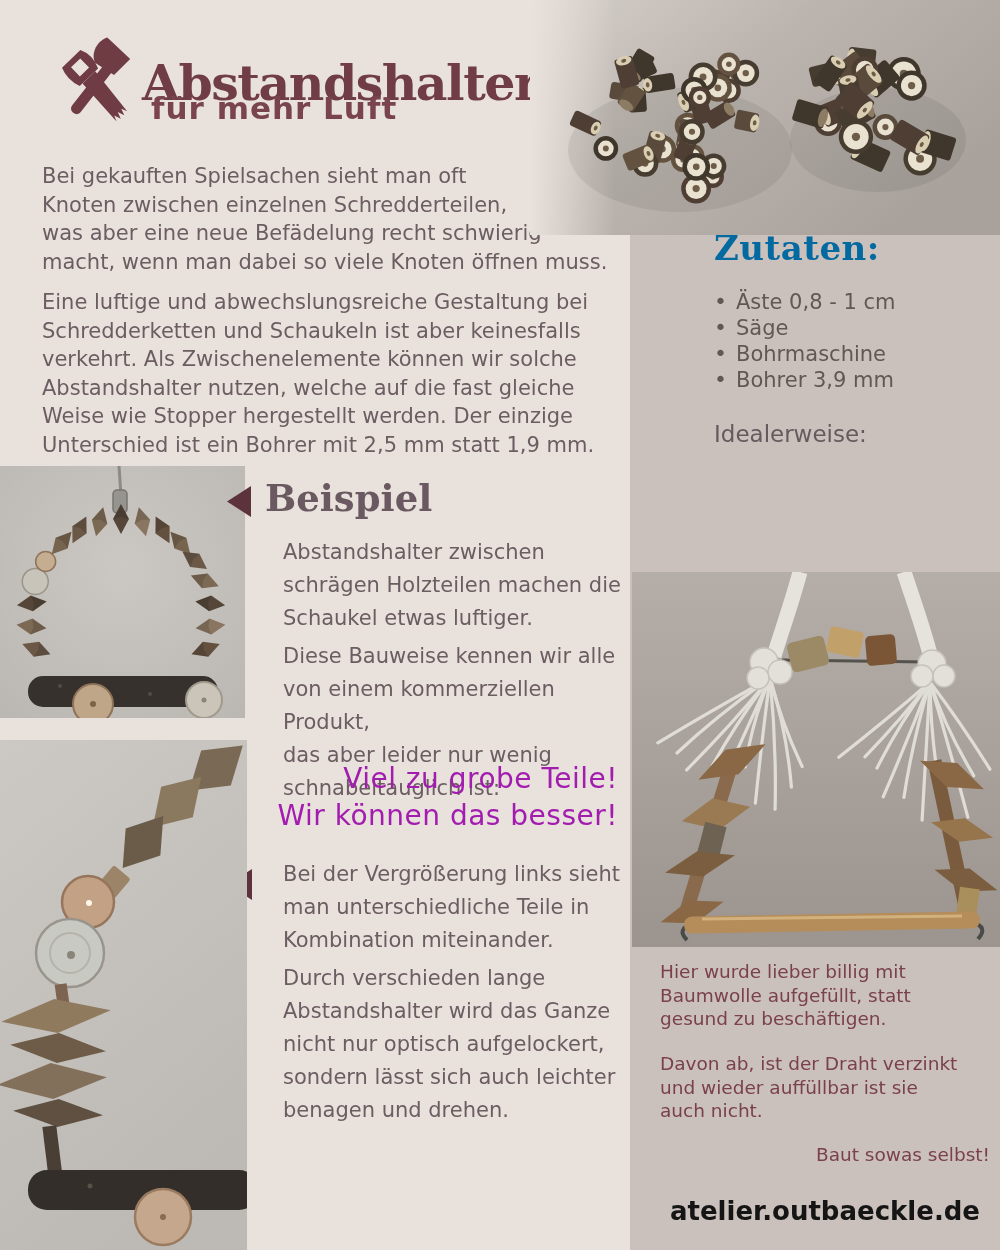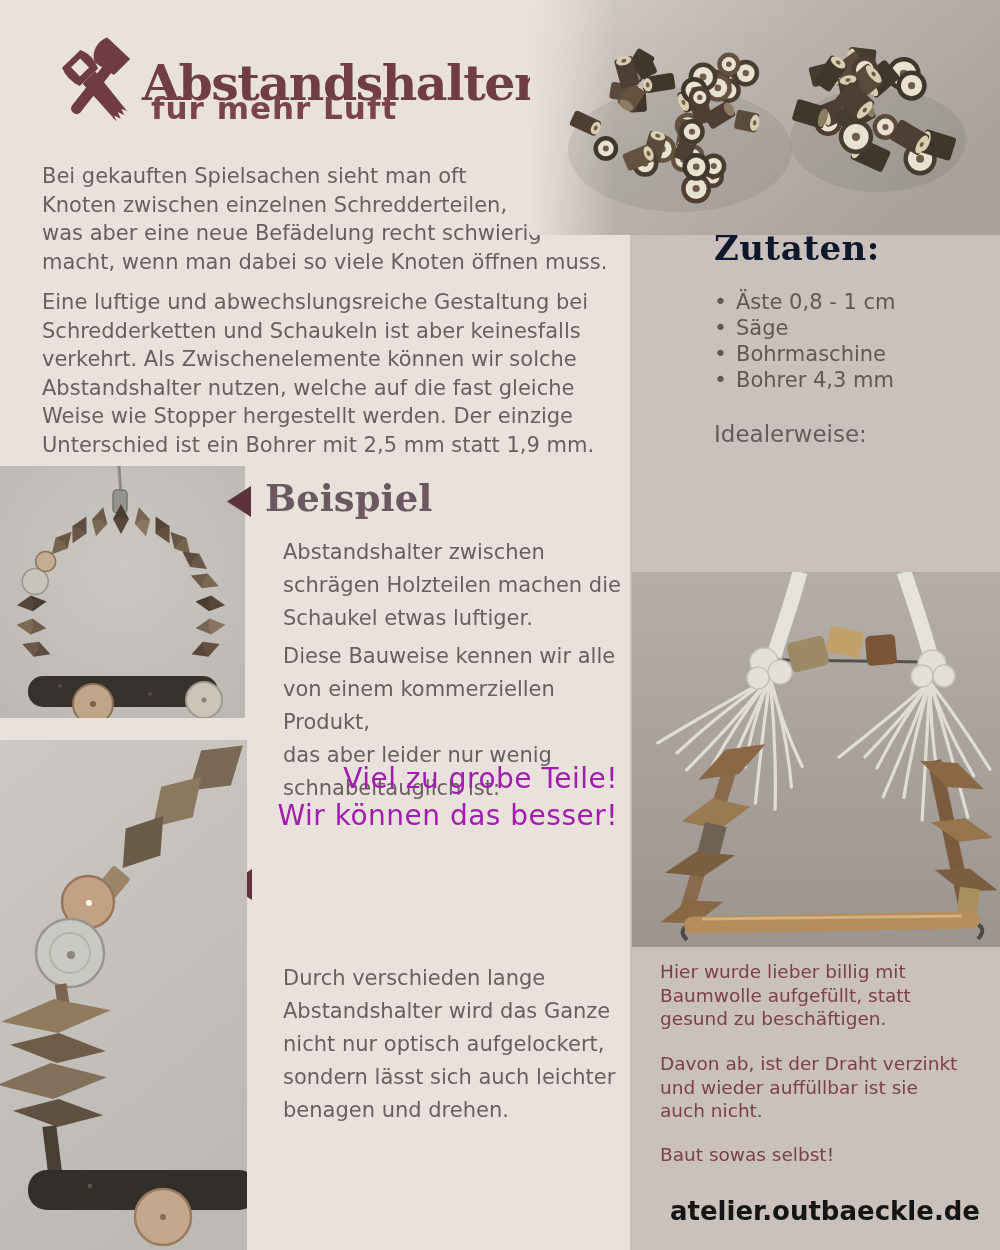--- a/index.html
+++ b/index.html
@@ -27,39 +27,39 @@
   .intro-1{left:42px;top:162px;width:590px;}
   .intro-2{left:42px;top:288px;width:590px;}
   .mid{line-height:33px;width:365px;left:267px;margin-left:16px;}
   .ex-p1{top:536px;}
   .ex-p2{top:640px;}
   .ex-p3{top:858px;}
   .ex-p4{top:962px;}
   .ex-p5{top:1126px;line-height:31px;}
   
   .h-slab{font-family:"DejaVu Serif", serif;font-weight:bold;}
-  .zutaten-h{left:714px;top:228px;font-size:34px;color:#0f172a;letter-spacing:0.5px;}
+  .zutaten-h{left:714px;top:228px;font-size:34px;color:#0369a1;letter-spacing:0.5px;}
   .beispiel-h{left:265px;top:476px;font-size:37px;color:#6A5961;}
   .ideally-h{left:714px;top:420px;font-size:23px;color:#665A5E;}
   
   ul.ing{list-style:none;margin:0;padding:0;color:#635752;font-size:21px;line-height:26px;}
   ul.ing li::before{content:"\2022";margin-right:9px;font-size:22px;}
   .ing-list{left:714px;top:289px;}
   .ideal-list{left:714px;top:458px;}
   
   .callout{
     left:250px;top:760px;width:368px;text-align:right;
     color:#a21caf;font-size:28px;line-height:37px;font-weight:normal;
     white-space:pre-line;letter-spacing:0.5px;
   }
   
   .note{white-space:pre-line;color:#7A404C;font-size:18.5px;line-height:23.5px;width:330px;left:660px;}
   .note-1{top:960px;}
   .note-2{top:1052px;}
-  .note-3{top:1143px;}
+  .note-3{top:1143px;text-align:right;}
   .website{
     left:650px;top:1196px;width:350px;text-align:center;
     color:#151515;font-size:26px;font-weight:bold;
   }
   
   .photo{overflow:hidden;}
   .photo-top{left:530px;top:0;width:470px;height:235px;}
   .photo-swing1{left:0;top:466px;width:245px;height:252px;}
   .photo-swing2{left:0;top:740px;width:247px;height:510px;}
   .photo-right{left:632px;top:572px;width:368px;height:375px;}
@@ -351,21 +351,21 @@
           <circle cx="325.9430230795659" cy="136.77546465833325" r="4.129385882735251" fill="#6D5C48"></circle>
         </g>
     </svg>
   </div>
 
   <div class="abs zutaten-h h-slab">Zutaten:</div>
   <ul class="abs ing ing-list">
     <li>Äste 0,8 - 1 cm</li>
     <li>Säge</li>
     <li>Bohrmaschine</li>
-    <li>Bohrer 4,3 mm</li>
+    <li>Bohrer 3,9 mm</li>
   </ul>
   <div class="abs p ideally-h" style="font-size:23px;">Idealerweise:</div>
 
   <div class="abs photo photo-swing1">
     <svg id="swing1-svg" width="245" height="252" viewBox="0 0 245 252">
       <defs>
         <radialGradient id="g1" cx="0.5" cy="0.4" r="0.9">
           <stop offset="0" stop-color="#CBC8C3"></stop>
             <stop offset="1" stop-color="#B8B5B0"></stop>
         </radialGradient>
@@ -461,20 +461,23 @@
 
   <div class="abs callout">Viel zu grobe Teile!
 Wir können das besser!</div>
   <svg class="abs arrow" style="left:632px;top:772px;" viewBox="0 0 24 31">
     <polygon points="0,0 0,31 21,15.5" fill="#5C333C"></polygon>
   </svg>
   <svg class="abs arrow" style="left:228px;top:869px;" viewBox="0 0 24 31">
     <polygon points="24,0 24,31 0,15.5" fill="#5C333C"></polygon>
   </svg>
 
+  <div class="abs p mid ex-p3">Bei der Vergrößerung links sieht
+man unterschiedliche Teile in
+Kombination miteinander.</div>
   <div class="abs p mid ex-p4">Durch verschieden lange
 Abstandshalter wird das Ganze
 nicht nur optisch aufgelockert,
 sondern lässt sich auch leichter
 benagen und drehen.</div>
 
   <div class="abs photo photo-swing2">
     <svg width="247" height="510" viewBox="0 0 247 510">
       <defs>
         <linearGradient id="g2" x1="0" y1="0" x2="0.4" y2="1">

